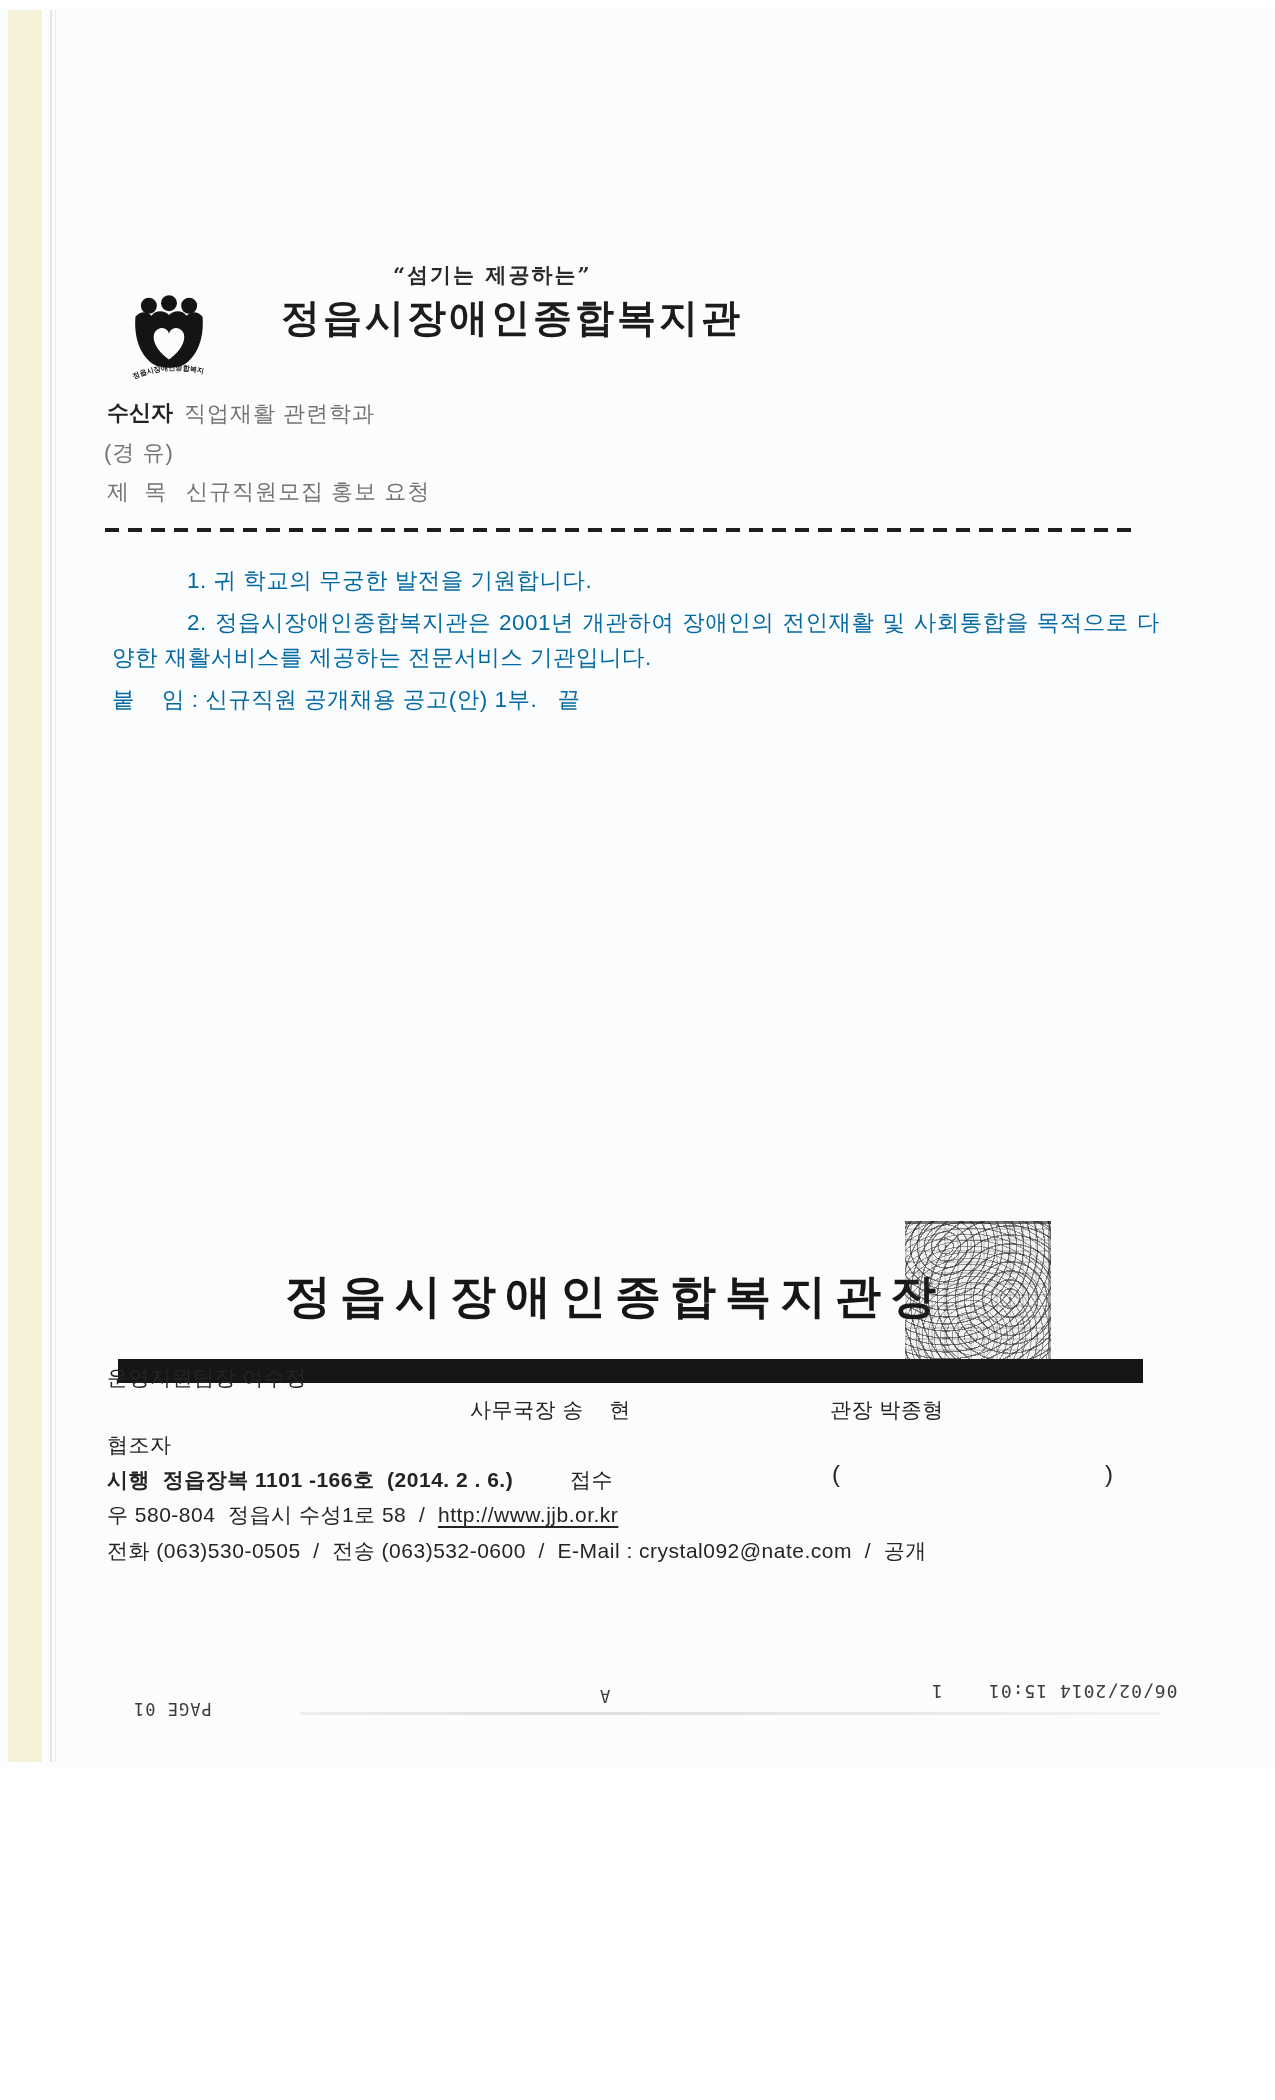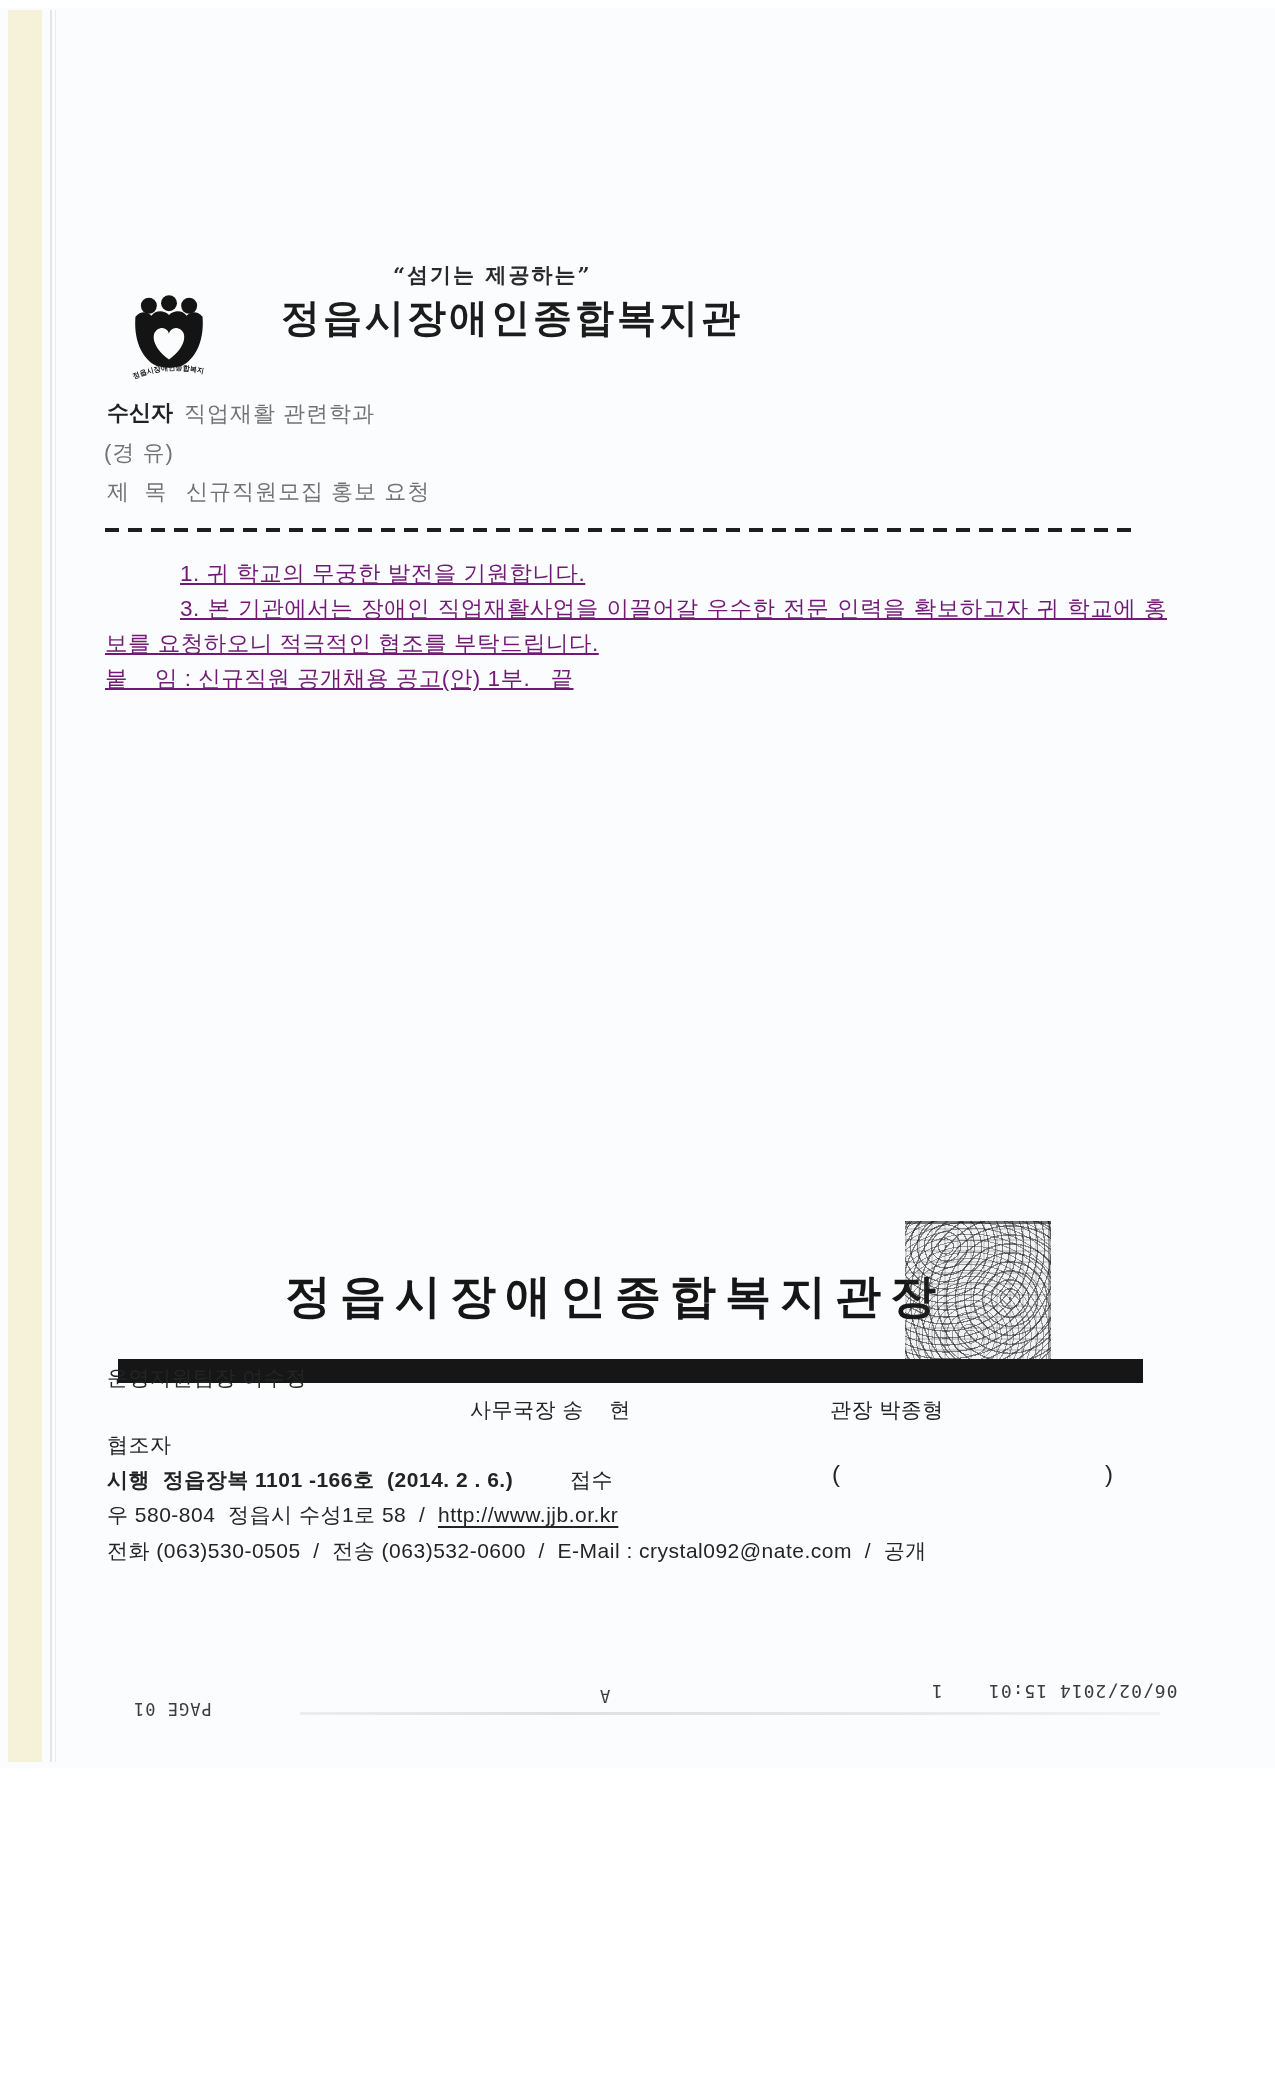--- a/index.html
+++ b/index.html
@@ -45,22 +45,22 @@
 
   .dashed-rule{
     left:105px;top:528px;width:1033px;height:4px;
     background:repeating-linear-gradient(90deg,#1e1e1e 0 14px,transparent 14px 23px);
   }
 
   .body-block{
     left:105px;top:556px;width:1062px;white-space:normal;
   }
   .body-block p{
-    margin:0;font-size:22.5px;line-height:35px;letter-spacing:0.5px;
-    color:#701a75;text-align:justify;text-indent:75px;text-decoration:underline;
+    margin:7px;font-size:22.5px;line-height:35px;letter-spacing:0.5px;
+    color:#0369a1;text-align:justify;text-indent:75px;
   }
   .body-block p.attachment{text-indent:0;text-align:left;white-space:pre-wrap;}
 
   .signature-title{
     left:285px;top:1266px;font-size:46px;font-weight:700;
     font-family:"DejaVu Serif","Liberation Serif",serif;
     letter-spacing:9px;color:#161616;
   }
   .seal-stamp{
     left:905px;top:1221px;width:146px;height:141px;
@@ -130,21 +130,21 @@
 <div class="abs meta-label recipient-label">수신자</div>
 <div class="abs meta-text recipient-value">직업재활 관련학과</div>
 <div class="abs meta-text via-line">(경 유)</div>
 <div class="abs meta-text subject-label">제  목</div>
 <div class="abs meta-text subject-value">신규직원모집 홍보 요청</div>
 
 <div class="abs dashed-rule"></div>
 
 <div class="abs body-block">
   <p>1. 귀 학교의 무궁한 발전을 기원합니다.</p>
-  <p>3. 본 기관에서는 장애인 직업재활사업을 이끌어갈 우수한 전문 인력을 확보하고자 귀 학교에 홍보를 요청하오니 적극적인 협조를 부탁드립니다.</p>
+  <p>2. 정읍시장애인종합복지관은 2001년 개관하여 장애인의 전인재활 및 사회통합을 목적으로 다양한 재활서비스를 제공하는 전문서비스 기관입니다.</p>
   <p class="attachment">붙    임 : 신규직원 공개채용 공고(안) 1부.   끝</p>
 </div>
 
 <div class="abs signature-title">정읍시장애인종합복지관장</div>
 <div class="abs seal-stamp"></div>
 <div class="abs black-bar"></div>
 
 <div class="abs approval-text drafter">운영지원팀장 여수정</div>
 <div class="abs approval-text manager">사무국장 송    현</div>
 <div class="abs approval-text director">관장 박종형</div>

